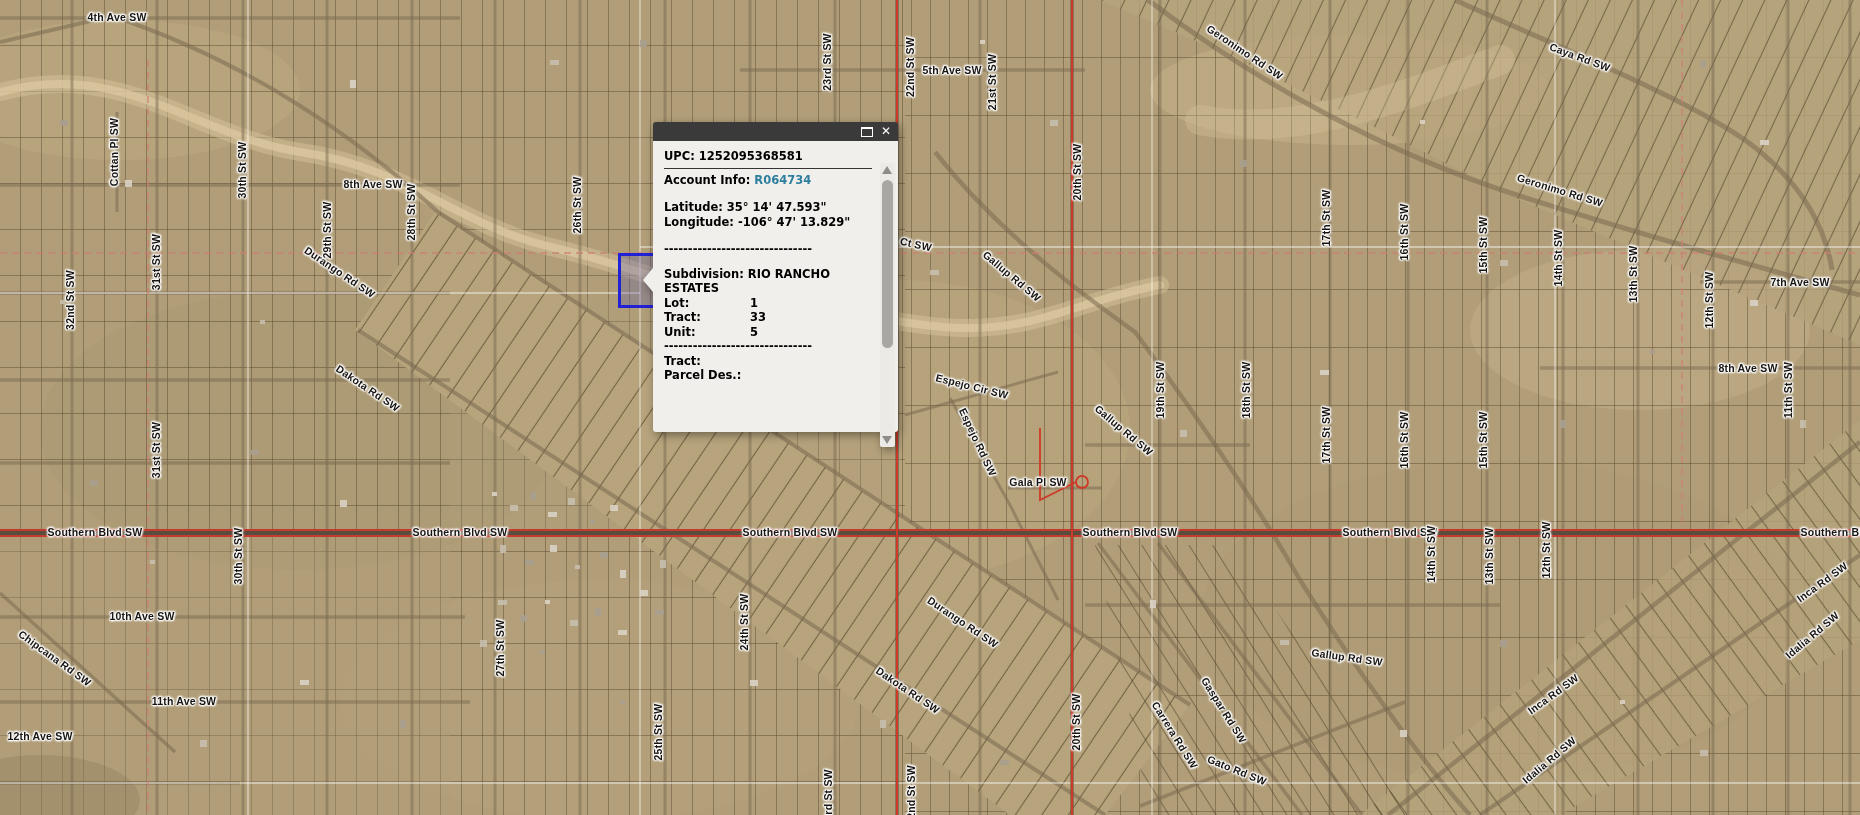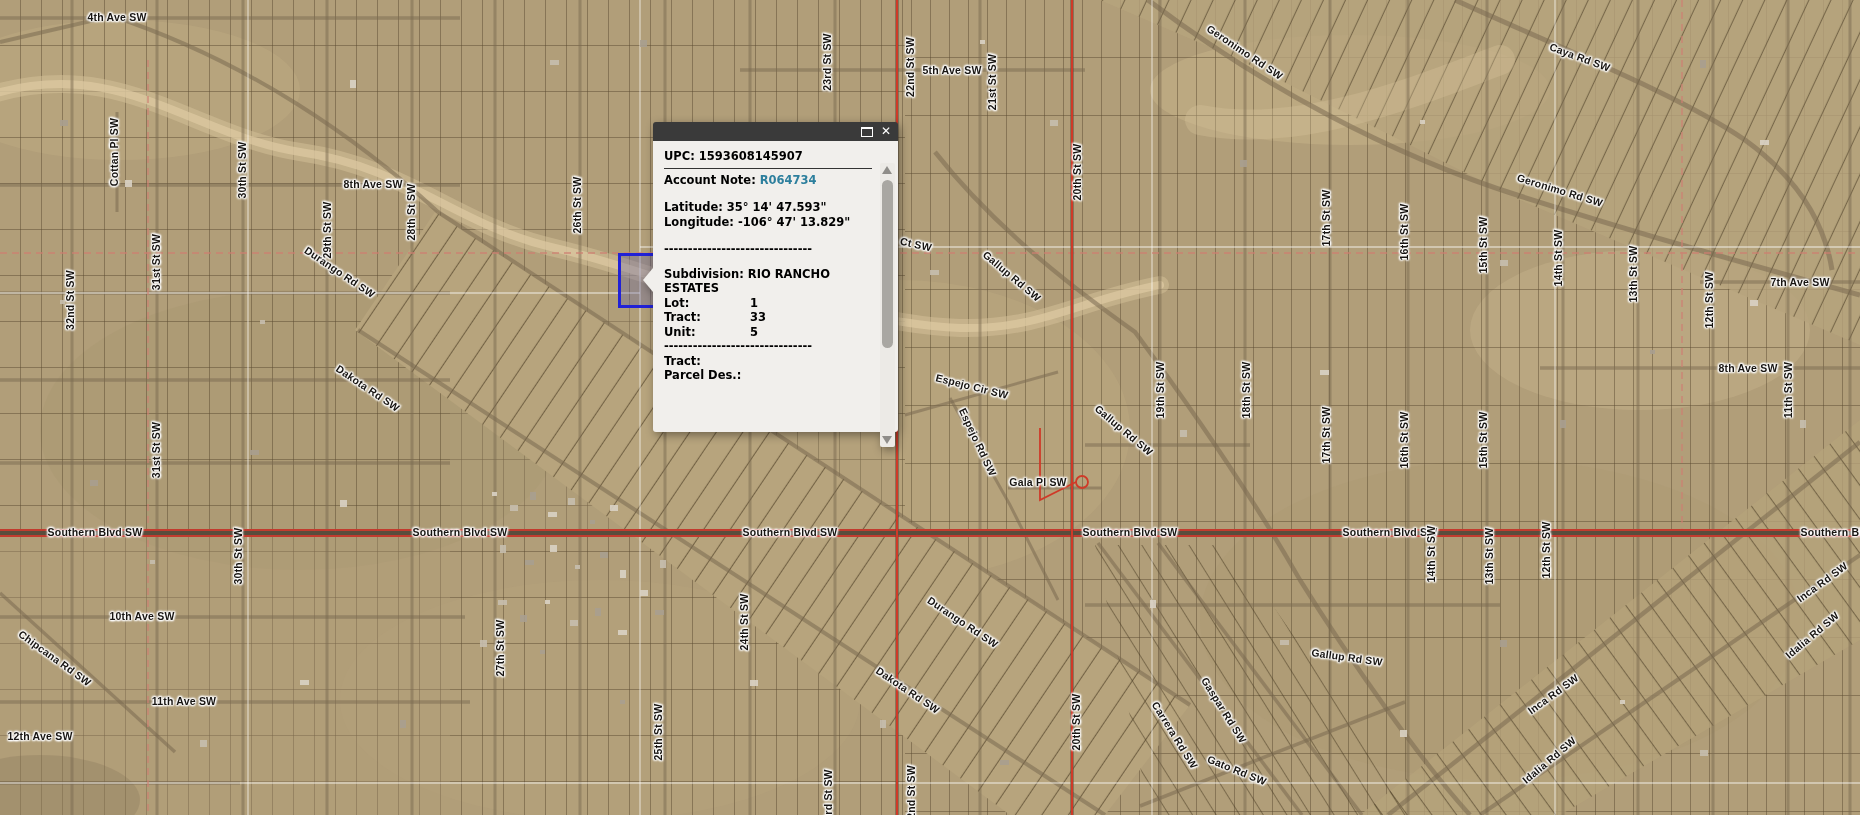--- a/index.html
+++ b/index.html
@@ -326,25 +326,25 @@
 
   <div id="popup">
     <div id="titlebar">
       <div class="maxico"></div>
       <div class="closeico">✕</div>
     </div>
     <div class="tail"></div>
     <div id="pbody">
       <div>
         <span>UPC:</span>
-        <span>1593608145907</span>
+        <span>1252095368581</span>
       </div>
       <hr>
       <div>
-        <span>Account Note:</span>
+        <span>Account Info:</span>
         <span class="acct-link">R064734</span>
       </div>
       <div class="blk-lat">
         <span>Latitude:</span>
         <span>35° 14' 47.593"</span>
       </div>
       <div>
         <span>Longitude:</span>
         <span>-106° 47' 13.829"</span>
       </div>

